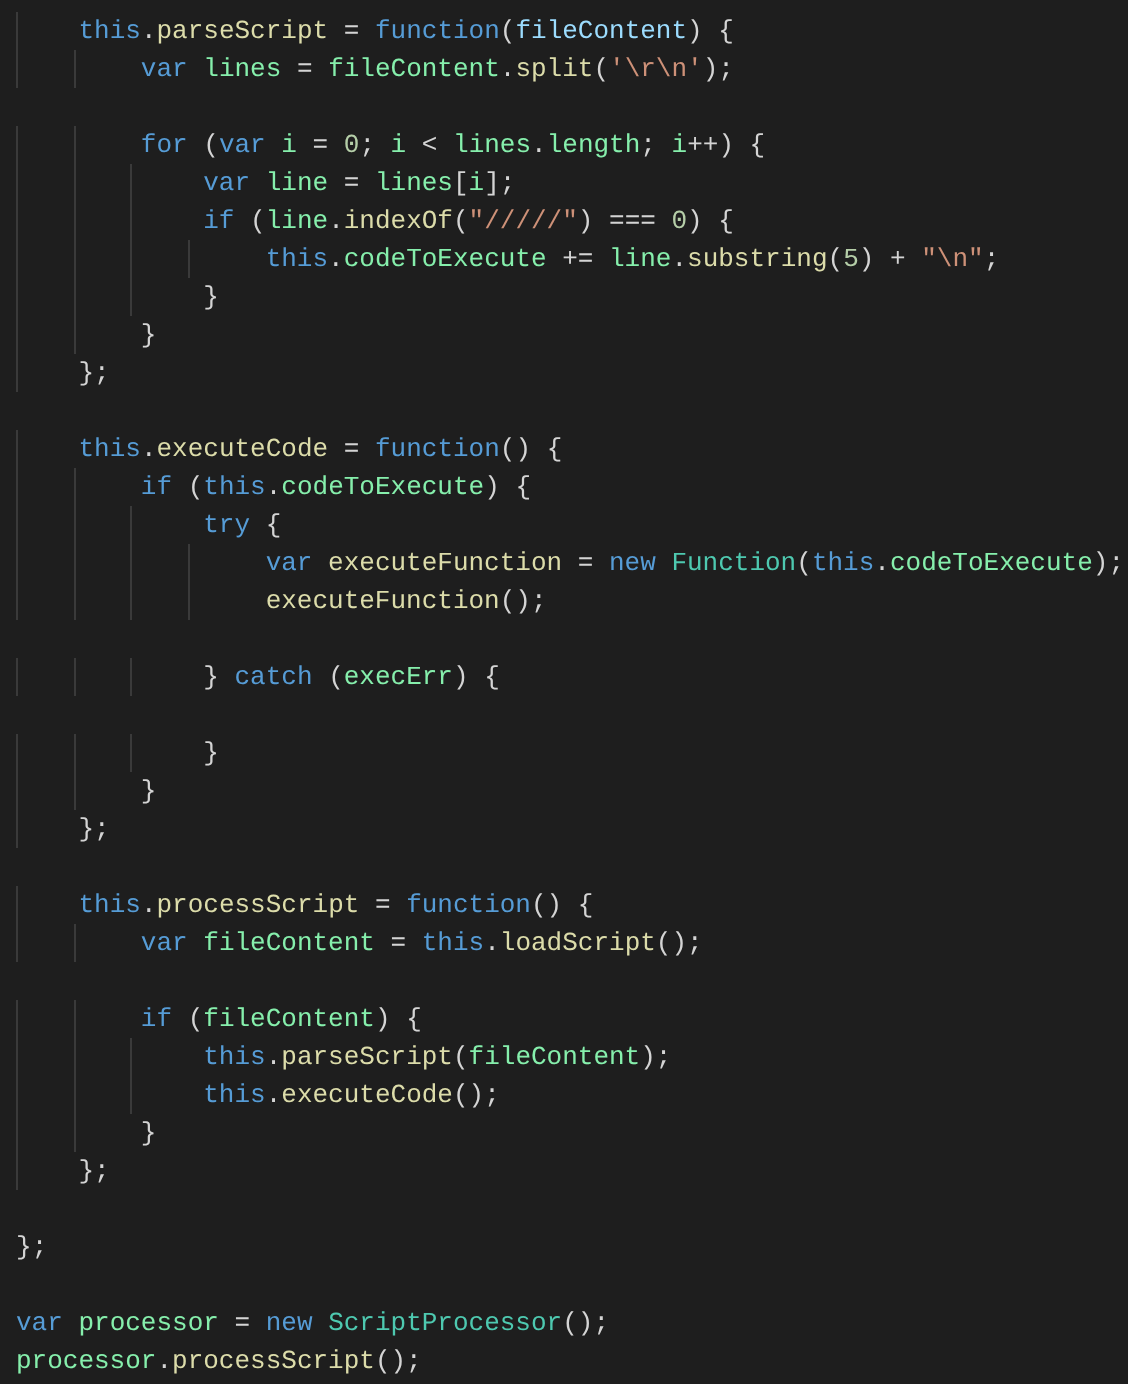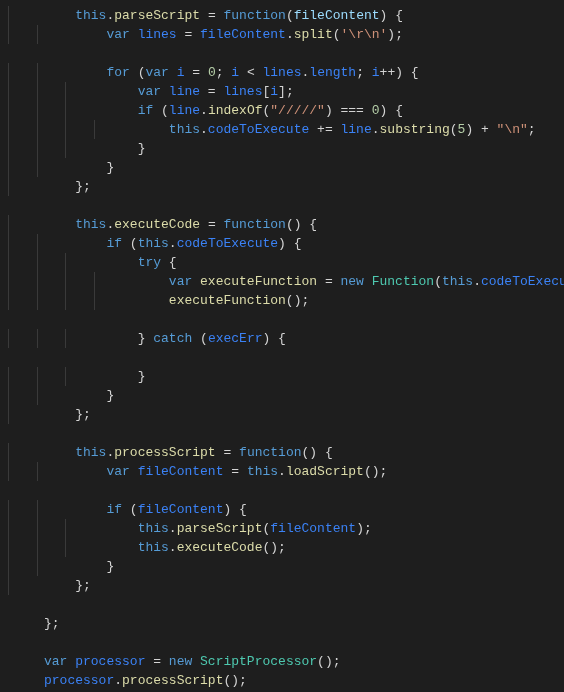--- a/index.html
+++ b/index.html
@@ -17,34 +17,33 @@
     font-size: 13px;
     line-height: 19px;
     color: #d4d4d4;
     white-space: pre;
     tab-size: 4;
   }
   .line {
     display: block;
     min-height: 19px;
     position: relative;
-    padding-left: 36px;
   }
   
   .ig {
     position: absolute;
     top: 0;
     bottom: 0;
     width: 1px;
     background: #3a3a3a;
   }
   .tok-kw    { color: #569cd6; }  
   .tok-this  { color: #569cd6; }
   .tok-fn    { color: #dcdcaa; }  
-  .tok-var   { color: #3b82f6; }  
+  .tok-var   { color: #86efac; }  
   .tok-param { color: #9cdcfe; }
   .tok-type  { color: #4ec9b0; }  
   .tok-str   { color: #ce9178; }  
   .tok-num   { color: #b5cea8; }  
   .tok-op    { color: #d4d4d4; }  
   .tok-punct { color: #d4d4d4; }
   .tok-brace { color: #d4d4d4; }
 </style>
 </head>
 <body>

